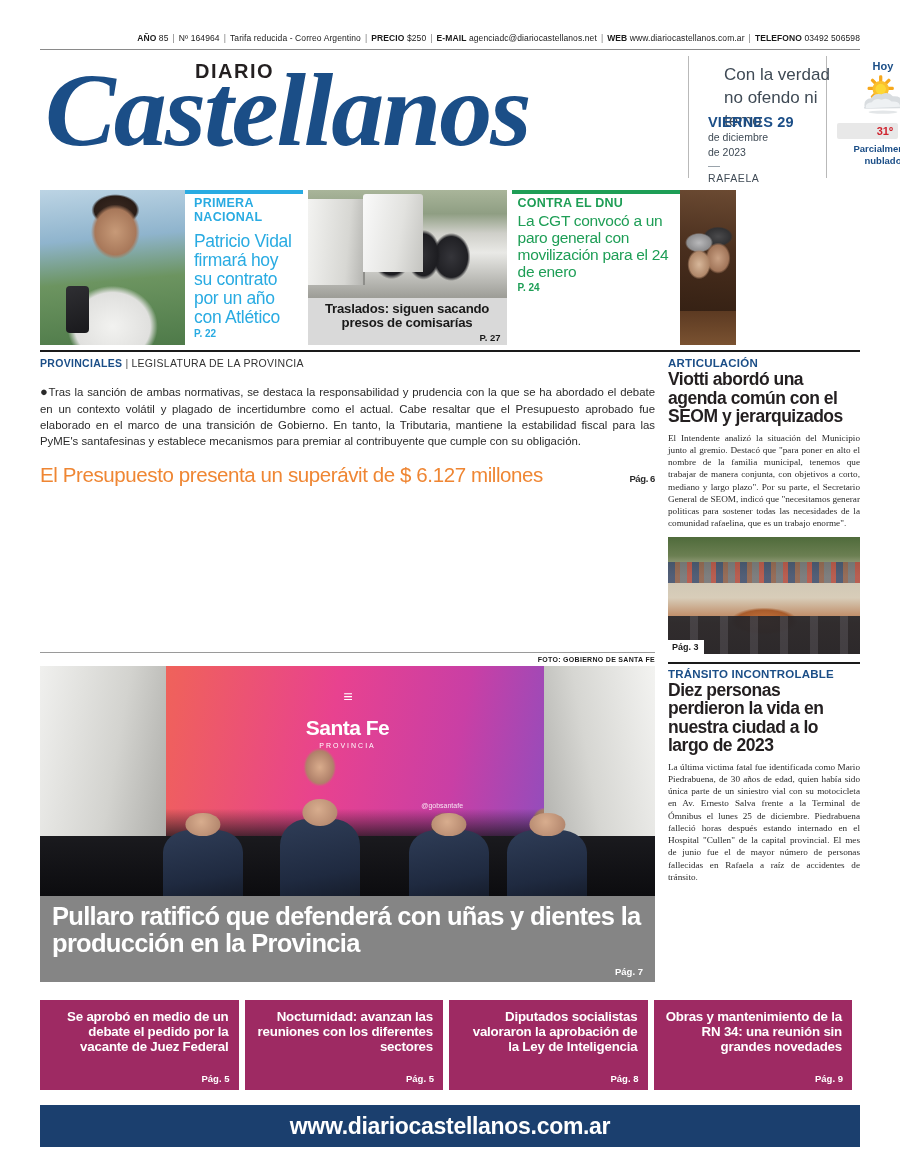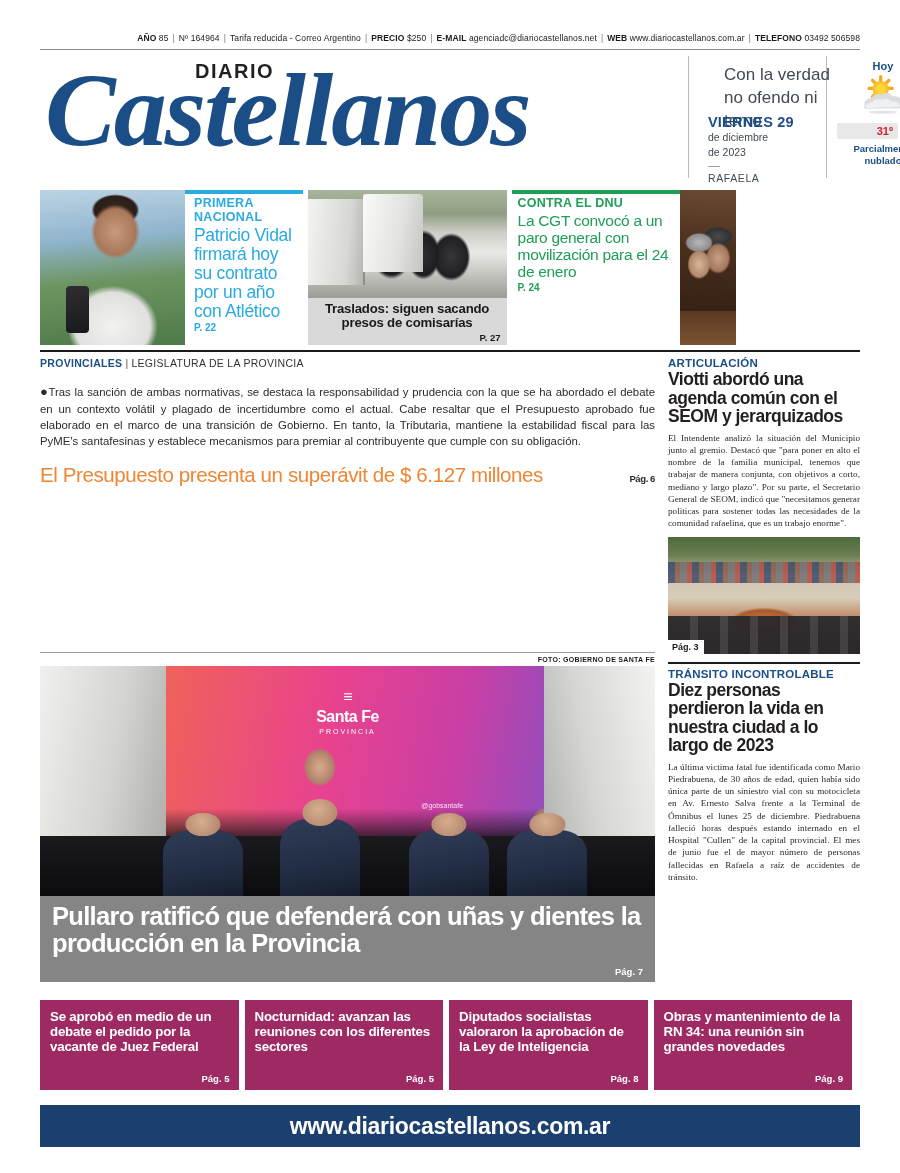--- a/index.html
+++ b/index.html
@@ -65,21 +65,21 @@
   .w-desc { font-size:9.5px; font-weight:bold; color:#1b4e87; line-height:1.25; margin-top:4px; }
 
   
   .teasers { position:absolute; left:40px; top:190px; width:696px; height:155px; display:flex; gap:5px; }
   .teaser { position:relative; overflow:hidden; }
   .t1 { width:310px; background:#ffffff; display:flex; }
   .t1 .photo { width:145px; height:100%; position:relative; overflow:hidden; }
   .t1 .txt { flex:1; padding:6px 6px 4px 9px; }
   .kicker-blue { font-size:12.5px; font-weight:bold; color:#29abe2; letter-spacing:.3px; }
   .head-blue { font-size:17.5px; line-height:1.08; color:#29abe2; font-weight:normal;
-               font-family:"Liberation Sans", sans-serif; margin-top:2px; letter-spacing:-.3px; }
+               font-family:"Liberation Sans", sans-serif; margin-top:8px; letter-spacing:-.3px; }
   .pg-blue { font-size:10px; font-weight:bold; color:#29abe2; margin-top:2px; }
 
   .t2 { width:235px; background:#d9d9d9; }
   .t2 .photo { width:100%; height:108px; position:relative; overflow:hidden; }
   .t2 .cap { padding:4px 6px 0 6px; font-size:13.2px; font-weight:bold; line-height:1.08;
              color:#1a1a1a; text-align:center; letter-spacing:-.2px; }
   .t2 .pg { font-size:9.5px; font-weight:bold; color:#1a1a1a; text-align:right; padding:1px 6px 0 0; }
 
   .t3 { width:265px; background:#ffffff; display:flex; }
   .t3 .txt { width:168px; padding:6px 4px 4px 6px; }
@@ -130,21 +130,21 @@
              font-family:"Liberation Serif", serif; }
   .sb-photo { position:relative; width:192px; overflow:hidden; margin-top:7px; }
   .pgtag {
     position:absolute; left:0; bottom:0; background:#ffffff; color:#1a1a1a;
     font-size:9px; font-weight:bold; padding:2px 5px 2px 4px;
   }
   .sb-sep { width:100%; height:2px; background:#1a1a1a; margin:8px 0 4px; }
 
   
   .bottombar { position:absolute; left:40px; top:1000px; width:812px; height:90px;
-               display:flex; gap:6px; }
+               display:flex; gap:6px;text-align:right; }
   .bbox { flex:1; background:#9e2a63; color:#ffffff; padding:9px 10px 0 10px; position:relative; }
   .bbox .t { font-size:13.3px; font-weight:bold; line-height:1.13; letter-spacing:-.2px; }
   .bbox .pg { position:absolute; right:9px; bottom:6px; font-size:9.5px; font-weight:bold; }
 
   
   .footer { position:absolute; left:40px; top:1105px; width:820px; height:42px;
             background:#1b3f6e; display:flex; align-items:center; justify-content:center; }
   .footer .url { font-size:23px; font-weight:bold; color:#ffffff; letter-spacing:-.3px; }
 
   
@@ -206,21 +206,21 @@
   }
   .ph-hero::after {
     content:""; position:absolute; right:0; top:0; width:18%; height:100%;
     background:linear-gradient(260deg,#f3f3f1 0%,#d6d6d2 55%,#acaca8 100%);
   }
   .hero-sf {
     position:absolute; left:50%; top:11%; transform:translateX(-50%);
     color:#ffffff; text-align:center; z-index:3; pointer-events:none;
   }
   .hero-sf .bars { font-size:16px; font-weight:bold; letter-spacing:-1px; line-height:.8; }
-  .hero-sf .nm { font-size:16px; font-weight:bold; letter-spacing:-.5px; margin-top:4px; }
+  .hero-sf .nm { font-size:21px; font-weight:bold; letter-spacing:-.5px; margin-top:12px; }
   .hero-sf .pv { font-size:7px; letter-spacing:2px; margin-top:2px; }
   .hero-handle { position:absolute; left:62%; top:59%; color:#ffffff; font-size:7px;
                  opacity:.85; z-index:3; }
   .hero-dark { position:absolute; left:0; bottom:0; width:100%; height:26%;
                background:linear-gradient(180deg,#1a1a1e,#0c0c0f); z-index:2; }
   .hero-men { position:absolute; left:0; bottom:0; width:100%; height:40%; z-index:3; }
   .hero-men span {
     position:absolute; bottom:0; width:13%; height:72%;
     background:linear-gradient(170deg,#2f3d57 0%,#1f2a40 70%,#161d2c 100%);
     border-radius:34% 34% 0 0;

